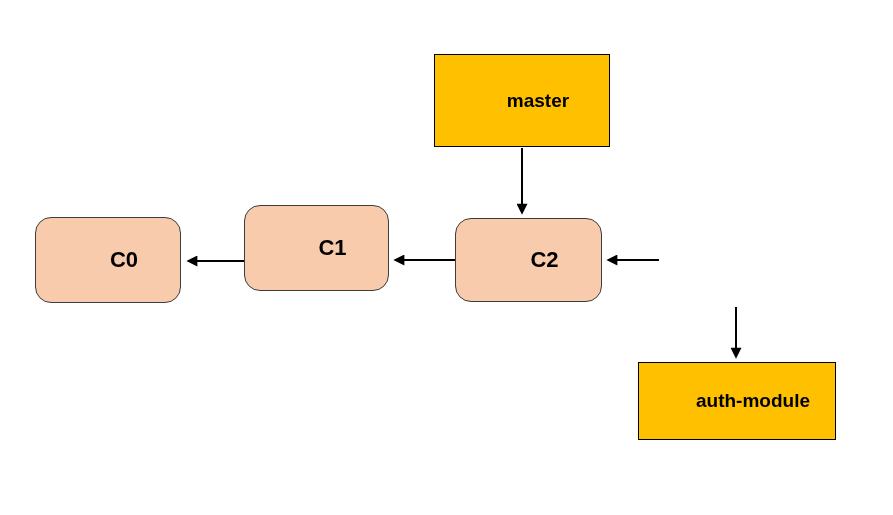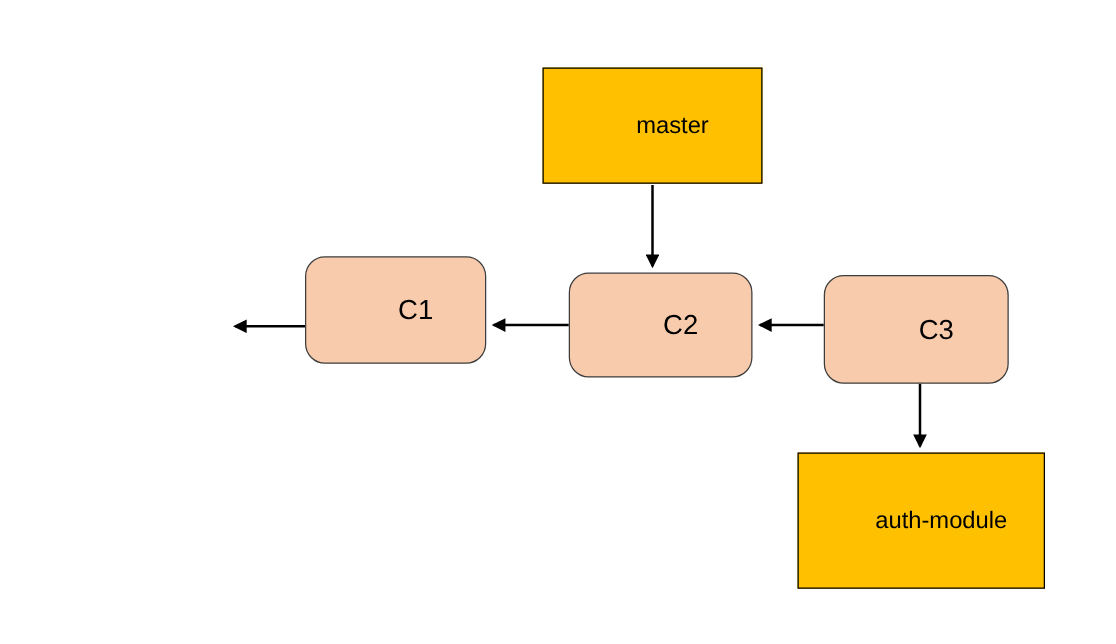--- a/index.html
+++ b/index.html
@@ -21,42 +21,42 @@
     top: 0;
     pointer-events: none;
   }
   .node {
     position: absolute;
     display: flex;
     align-items: center;
     justify-content: center;
     box-sizing: border-box;
     color: #000000;
-    font-weight: normal;
+    font-weight: bold;
     text-align: center;
     padding-left: 32px;
   }
   .node.commit {
     background: #F8CBAD;
     border: 1.5px solid #3d3d3d;
     border-radius: 16px;
     font-size: 22px;
   }
   .node.branch {
     background: #FFC000;
     border: 1.5px solid #000000;
     border-radius: 0;
     font-size: 19px;
   }
   .pos-c0     { left: 35px;  top: 217px; width: 146px; height: 86px; }
   .pos-c1     { left: 244px; top: 205px; width: 145px; height: 86px; }
   .pos-c2     { left: 455px; top: 218px; width: 147px; height: 84px; text-align: center; }
   .pos-c3     { left: 659px; top: 220px; width: 148px; height: 87px; }
   .pos-master { left: 434px; top: 54px;  width: 176px; height: 93px; }
-  .pos-auth   { left: 638px; top: 362px; width: 198px; height: 109px; }
+  .pos-auth   { left: 638px; top: 362px; width: 198px; height: 78px; }
 </style>
 </head>
 <body>
 
 <div class="canvas">
 
   <svg class="edges" width="893" height="515" viewBox="0 0 893 515" xmlns="http://www.w3.org/2000/svg">
     <defs>
       <marker id="arrowhead" viewBox="0 0 10 10" refX="8.5" refY="5" markerWidth="13" markerHeight="11" markerUnits="userSpaceOnUse" orient="auto-start-reverse">
         <path d="M 0 0 L 10 5 L 0 10 z" fill="#000000"></path>
@@ -66,30 +66,30 @@
     <line x1="455" y1="260" x2="395" y2="260" stroke="#000000" stroke-width="2" marker-end="url(#arrowhead)"></line>
     <line x1="659" y1="260" x2="608" y2="260" stroke="#000000" stroke-width="2" marker-end="url(#arrowhead)"></line>
     <line x1="522" y1="148" x2="522" y2="213" stroke="#000000" stroke-width="2" marker-end="url(#arrowhead)"></line>
     <line x1="736" y1="307" x2="736" y2="357" stroke="#000000" stroke-width="2" marker-end="url(#arrowhead)"></line>
   </svg>
 
   <div class="node branch pos-master">
     <span>master</span>
   </div>
 
+  <div class="node commit pos-c0">
+    <span>C0</span>
+  </div>
 
   <div class="node commit pos-c1">
     <span>C1</span>
   </div>
 
   <div class="node commit pos-c2">
     <span>C2</span>
   </div>
 
-  <div class="node commit pos-c3">
-    <span>C3</span>
-  </div>
 
   <div class="node branch pos-auth">
     <span>auth-module</span>
   </div>
 
 </div>
 
 </body></html>

